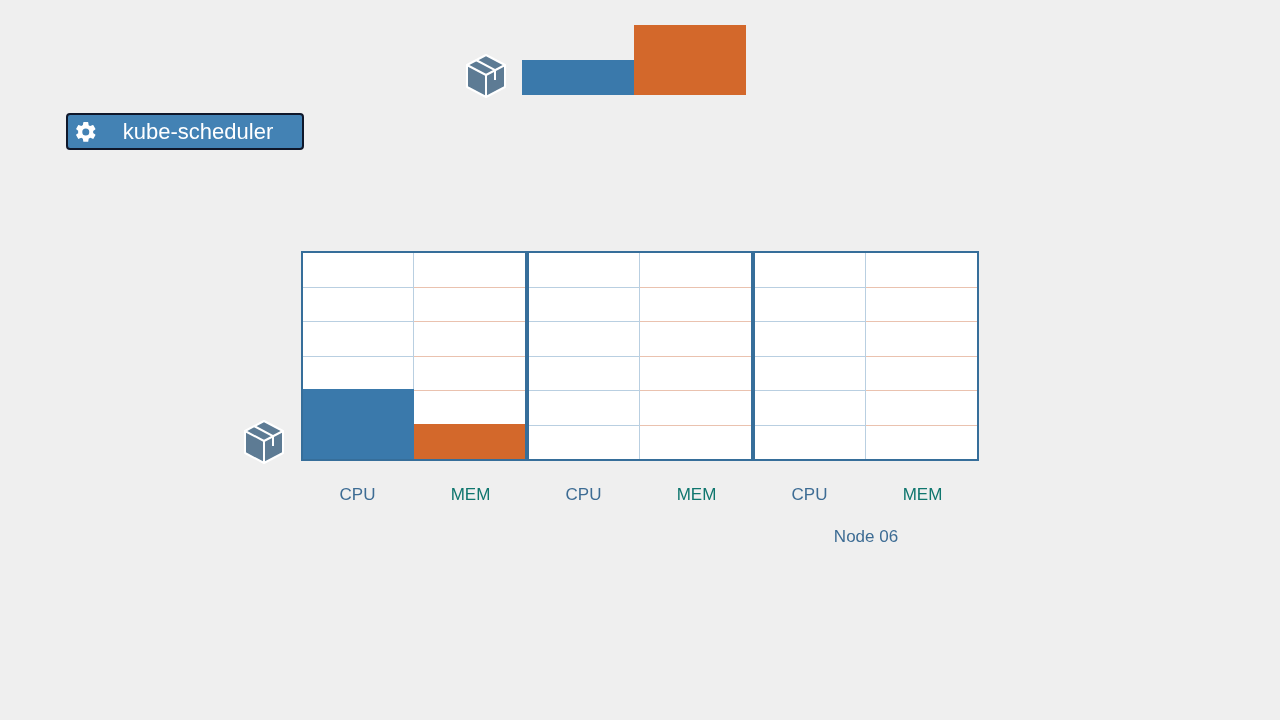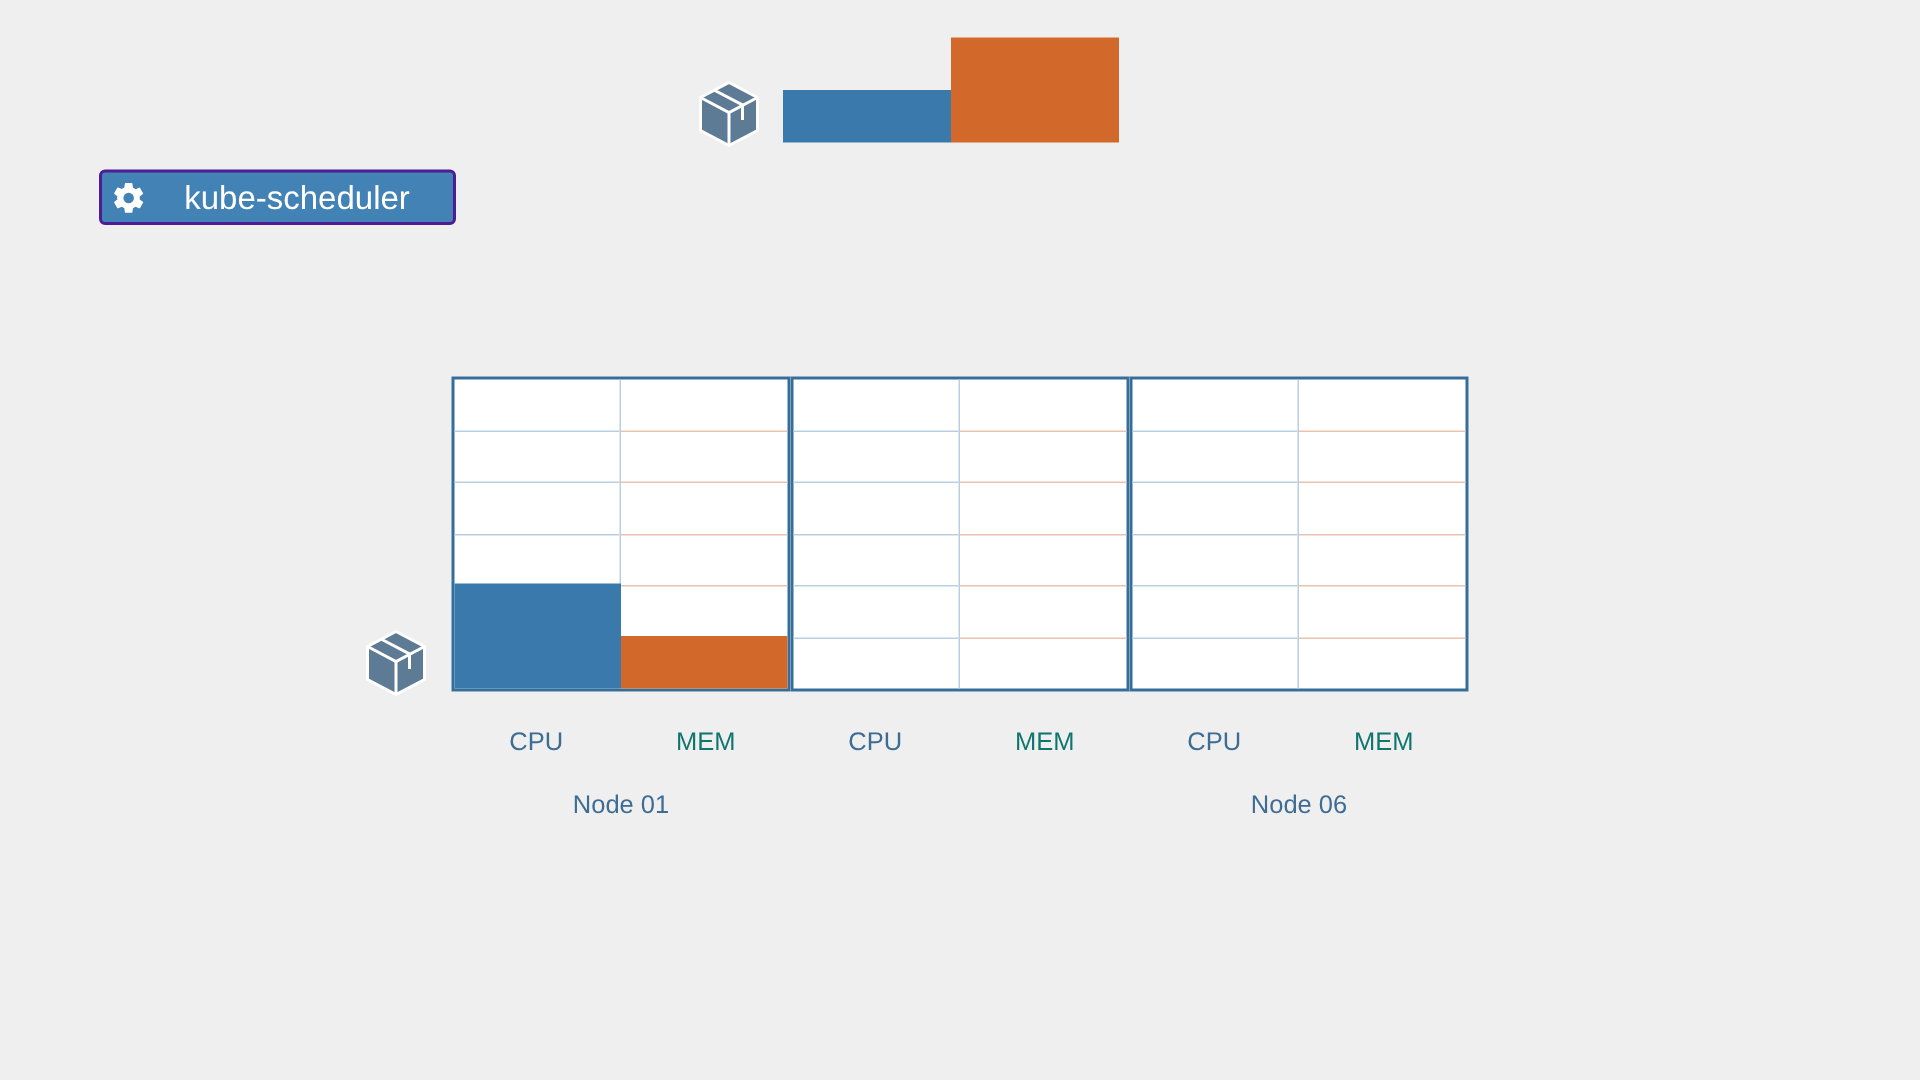--- a/index.html
+++ b/index.html
@@ -13,21 +13,21 @@
   }
 
   
   .scheduler-badge {
     position: absolute;
     left: 66px;
     top: 113px;
     width: 238px;
     height: 37px;
     background: #4382b4;
-    border: 2px solid #4c1d95;
+    border: 2px solid #0f172a;
     border-radius: 4px;
     display: flex;
     align-items: center;
     color: #fff;
   }
   .scheduler-badge .icon-wrap {
     width: 36px;
     display: flex;
     align-items: center;
     justify-content: center;
@@ -212,21 +212,20 @@
           </div>
         <div class="fill-col fill-mem">
             <div class="fill-unit mem"></div>
           </div>
       </div>
     </div>
     <div class="axis-labels">
       <span class="cpu">CPU</span>
       <span class="mem">MEM</span>
     </div>
-    <div class="node-name">Node 01</div>
   </div>
 
   <div class="node">
 
     <div class="node-grid">
       <div class="grid-col cpu">
           <div class="row-line"></div>
           <div class="row-line"></div>
           <div class="row-line"></div>
           <div class="row-line"></div>

